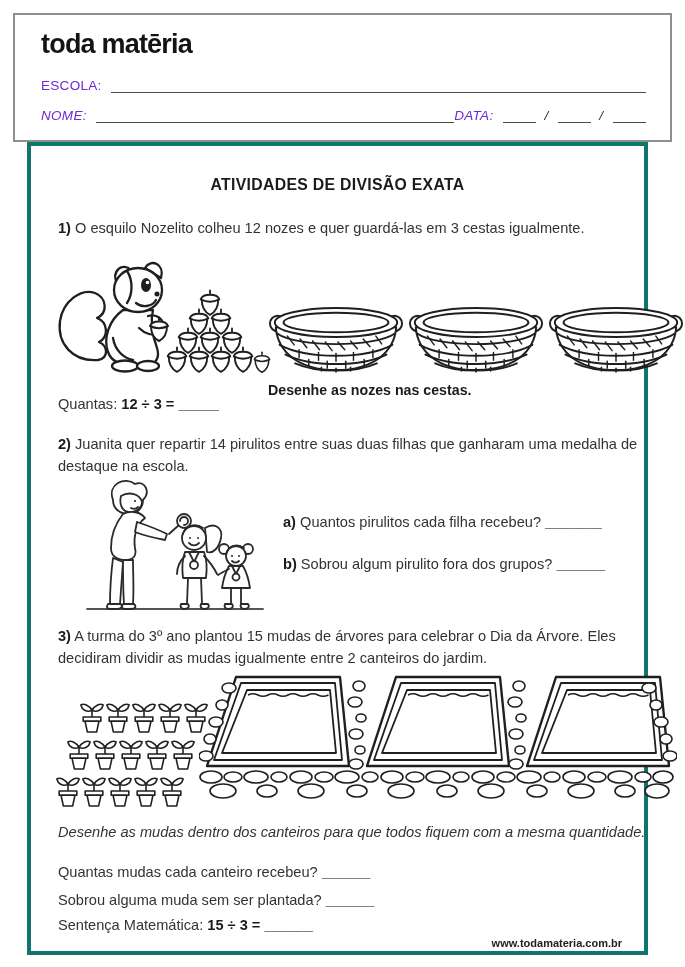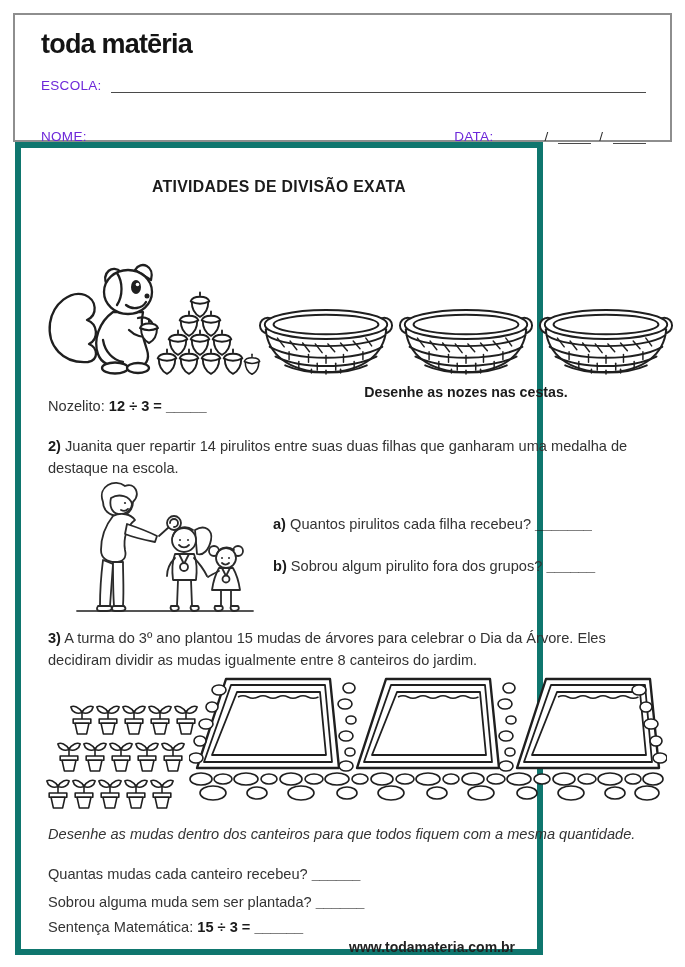--- a/index.html
+++ b/index.html
@@ -1,38 +1,38 @@
 <!DOCTYPE html>
 <html><head>
 <meta charset="utf-8">
 <style>
   html,body{margin:0;padding:0;background:#ffffff;}
   .page{position:relative;width:685px;height:967px;background:#fff;
         font-family:"Liberation Sans",sans-serif;color:#303030;overflow:hidden;padding-left:26px;}
   .hdr-box{position:absolute;left:13px;top:13px;width:659px;height:129px;
            border:2px solid #8e8e8e;box-sizing:border-box;background:#fff;}
-  .main-box{position:absolute;left:15px;top:142px;width:528px;height:813px;
-            border:6px solid #0f766e;box-sizing:border-box;background:#fff;}
+  .main-box{position:absolute;left:27px;top:142px;width:621px;height:813px;
+            border:4px solid #0f766e;box-sizing:border-box;background:#fff;}
   .logo{position:absolute;left:26px;top:14px;font-size:27px;font-weight:700;
         letter-spacing:-0.8px;color:#141414;}
   .frow{position:absolute;left:26px;right:24px;display:flex;align-items:flex-end;}
   .flabel{font-size:13.5px;letter-spacing:.3px;color:#6d28d9;white-space:nowrap;}
   .fill{flex:1;border-bottom:1.6px solid #4a4a4a;height:15px;margin-left:9px;}
   .dlabel{}
   .dblank{width:33px;border-bottom:1.6px solid #4a4a4a;height:15px;margin-left:10px;}
   .slash{font-size:13.5px;color:#2a2a2a;margin-left:8px;}
   .abs{position:absolute;}
   .title{position:absolute;left:0;right:0;top:30px;text-align:center;
          font-size:15.8px;font-weight:700;letter-spacing:.3px;color:#1b1b1b;}
   .para{left:27px;width:608px;font-size:14.6px;line-height:21.5px;color:#333;}
   .b{font-weight:700;color:#1b1b1b;}
-  .caption{text-align:center;font-size:14.2px;font-weight:700;color:#1b1b1b;margin-top:6px;}
+  .caption{text-align:left;font-size:14.2px;font-weight:700;color:#1b1b1b;margin-top:6px;}
   .ansline{font-size:14.6px;color:#333;white-space:nowrap;}
   .baskets{display:flex;justify-content:space-between;width:416px;}
-  .footer-url{position:absolute;right:22px;top:791px;font-size:14px;
+  .footer-url{position:absolute;right:22px;top:791px;font-size:11px;
               font-weight:700;color:#222;}
   svg{display:block;}
 </style>
 </head>
 <body>
 
 <svg width="0" height="0" style="position:absolute">
   <defs>
     <symbol id="acorn" viewBox="0 0 22 27">
       <g fill="#fff" stroke="#1f1f1f" stroke-width="1.8" stroke-linecap="round" stroke-linejoin="round">
@@ -99,36 +99,40 @@
 </svg>
 
 <div class="page">
 
   <div class="hdr-box">
     <div class="logo">toda matēria</div>
     <div class="frow" style="top:62px;">
       <span class="flabel">ESCOLA:</span>
       <span class="fill"></span>
     </div>
-    <div class="frow" style="top:113px;">
+    <div class="frow" style="top:92px;font-style:italic;">
       <span class="flabel">NOME:</span>
       <span class="fill"></span>
       <span class="flabel dlabel">DATA:</span>
       <span class="dblank"></span>
       <span class="slash">/</span>
       <span class="dblank"></span>
       <span class="slash">/</span>
       <span class="dblank"></span>
     </div>
   </div>
 
   <div class="main-box">
 
     <div class="title">ATIVIDADES DE DIVISÃO EXATA</div>
 
+    <div class="para abs" style="top:72px;">
+      <span class="b">1)</span>
+      <span>O esquilo Nozelito colheu 12 nozes e quer guardá-las em 3 cestas igualmente.</span>
+    </div>
 
     <svg class="abs" style="left:22px;top:112px;" width="220" height="118" viewBox="0 0 220 118">
       <g fill="#fff" stroke="#1f1f1f" stroke-width="2.3" stroke-linecap="round" stroke-linejoin="round">
         <path d="M45,102 C20,104 4,86 7,63 C10,43 28,30 42,35 C54,40 55,55 44,60 C55,64 56,79 46,84 C55,88 56,100 45,102 Z"></path>
         <path d="M64,26 C58,12 70,4 78,12 Z"></path>
         <path d="M92,10 C98,0 112,6 108,20 Z"></path>
         <path d="M70,52 C56,62 50,80 55,94 C58,103 68,107 80,107 L94,107 C103,107 107,99 104,90 C99,76 97,64 100,52 Z"></path>
         <path fill="none" d="M60,80 C62,92 70,100 80,102"></path>
         <ellipse cx="85" cy="32" rx="24" ry="22"></ellipse>
         <path fill="none" d="M74,13 C80,22 80,36 74,45"></path>
@@ -170,21 +174,21 @@
             <use href="#basket"></use>
           </svg>
         <svg width="136" height="74" viewBox="0 0 140 76">
             <use href="#basket"></use>
           </svg>
       </div>
       <div class="caption">Desenhe as nozes nas cestas.</div>
     </div>
 
     <div class="ansline abs" style="left:27px;top:250px;">
-      <span>Nozelito:</span>
+      <span>Quantas:</span>
       <span class="b">12 ÷ 3 =</span>
       <span class="b">_____</span>
     </div>
 
     <div class="para abs" style="top:288px;">
       <span class="b">2)</span>
       <span>Juanita quer repartir 14 pirulitos entre suas duas filhas que ganharam uma medalha de destaque na escola.</span>
     </div>
 
     <svg class="abs" style="left:46px;top:330px;" width="195" height="140" viewBox="0 0 195 140">
@@ -246,21 +250,21 @@
       <span class="b">______</span>
     </div>
     <div class="ansline abs" style="left:252px;top:368px;">
       <span class="b">a)</span>
       <span>Quantos pirulitos cada filha recebeu?</span>
       <span class="b">_______</span>
     </div>
 
     <div class="para abs" style="top:480px;">
       <span class="b">3)</span>
-      <span>A turma do 3º ano plantou 15 mudas de árvores para celebrar o Dia da Árvore. Eles decidiram dividir as mudas igualmente entre 8 canteiros do jardim.</span>
+      <span>A turma do 3º ano plantou 15 mudas de árvores para celebrar o Dia da Árvore. Eles decidiram dividir as mudas igualmente entre 2 canteiros do jardim.</span>
     </div>
 
     <svg class="abs" style="left:168px;top:526px;" width="478" height="148" viewBox="0 0 478 148">
       <use href="#bed" x="4" y="2" width="150" height="100"></use>
       <use href="#bed" x="164" y="2" width="150" height="100"></use>
       <use href="#bed" x="324" y="2" width="150" height="100"></use>
       <g fill="#fff" stroke="#1f1f1f" stroke-width="1.6">
         <ellipse cx="30" cy="16" rx="7" ry="5"></ellipse>
           <ellipse cx="23" cy="33" rx="6" ry="5"></ellipse>
         <ellipse cx="17" cy="50" rx="7" ry="5"></ellipse>

